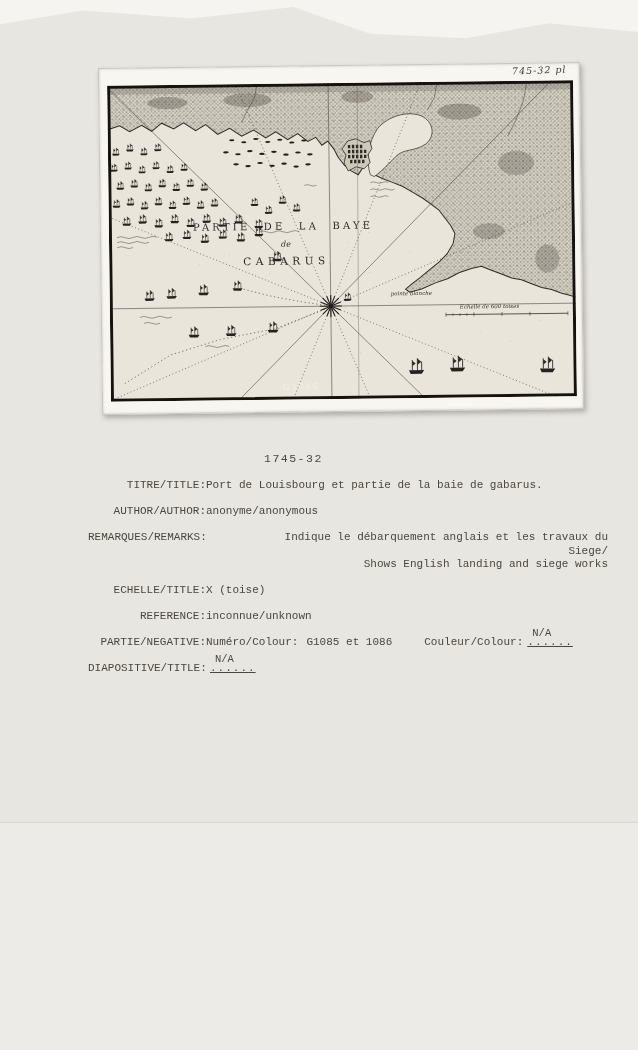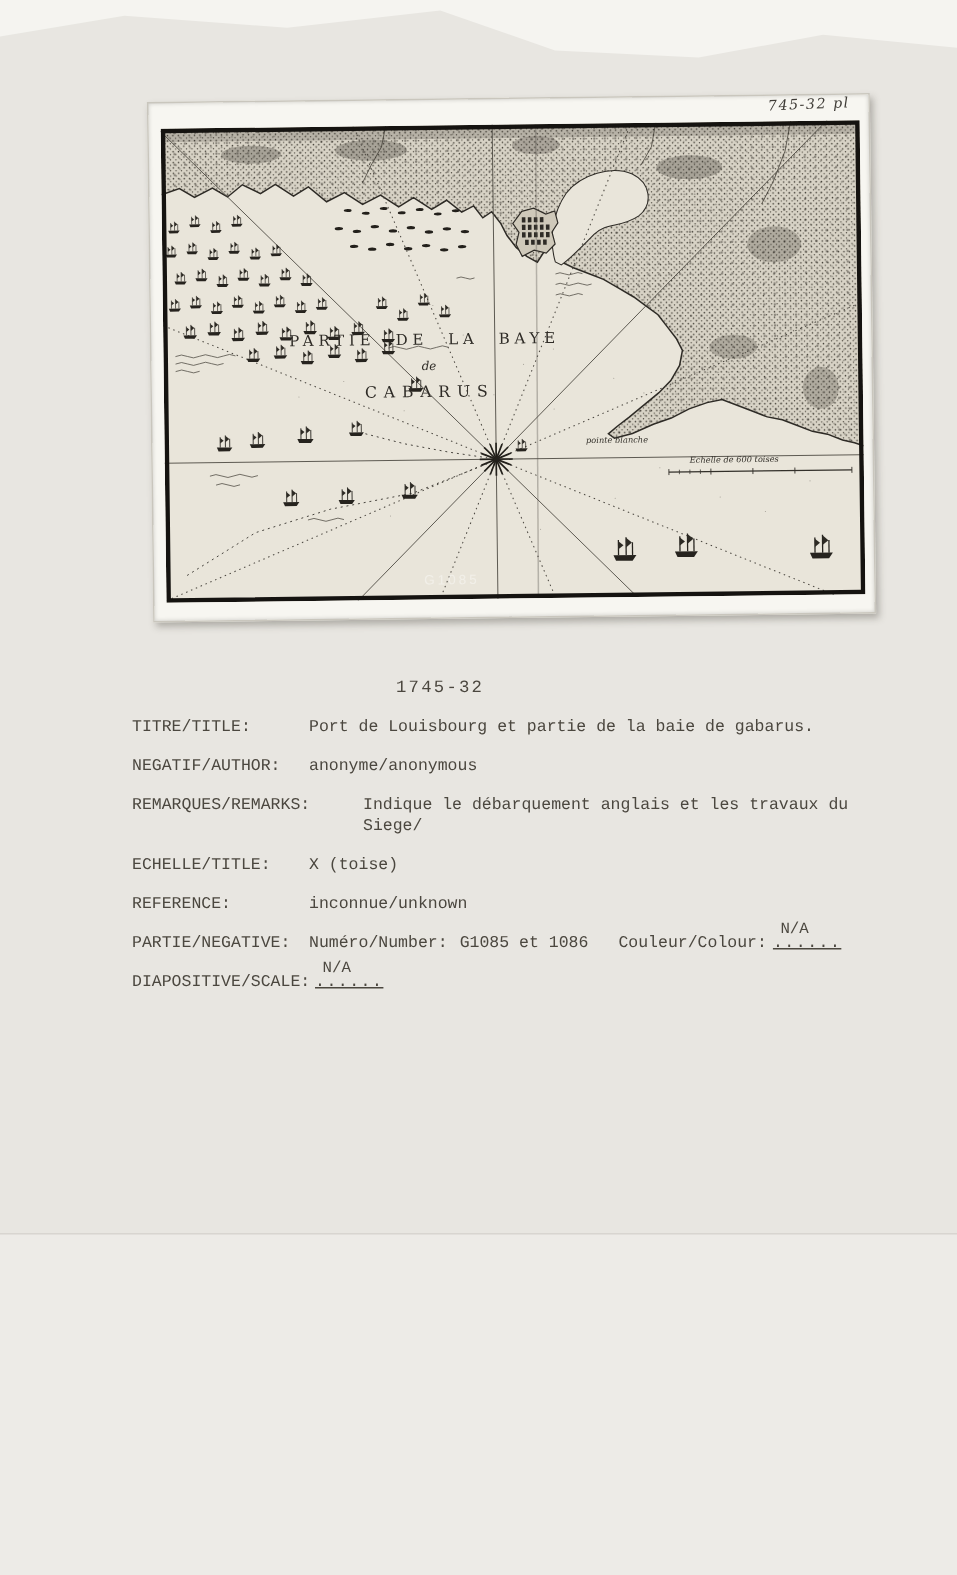--- a/index.html
+++ b/index.html
@@ -13,27 +13,27 @@
   .photo{position:absolute;left:100px;top:65px;width:482px;height:347px;background:#f7f6f1;
     transform:rotate(-0.7deg);box-shadow:2px 3px 5px rgba(70,66,58,0.35), inset 0 0 3px rgba(0,0,0,0.18);
     border:1px solid #c9c6bd;box-sizing:border-box;}
   .photo-annotation{position:absolute;right:12px;top:1px;font-family:"DejaVu Serif",serif;
     font-style:italic;font-size:9.5px;color:#3f3c37;letter-spacing:1px;transform:rotate(-1.5deg);}
   .map-svg{position:absolute;left:8px;top:17px;width:466px;height:316px;display:block;}
   
   .catalog{position:absolute;left:0;top:0;width:638px;color:#4b473f;font-size:11px;}
   .cat-header{position:absolute;left:264px;top:452px;font-size:11.5px;letter-spacing:1.5px;}
   .rows{position:absolute;left:88px;top:479px;width:520px;}
-  .crow{display:flex;align-items:flex-start;line-height:13.5px;margin-bottom:12.5px;}
+  .crow{display:flex;align-items:flex-start;line-height:13.5px;margin-bottom:12.5px;text-align:right;}
   .clabel{width:118px;flex:0 0 118px;white-space:nowrap;}
   .cval{white-space:nowrap;}
   .stack{position:relative;display:inline-block;}
   .dots{letter-spacing:1px;}
   .na{position:absolute;top:-9px;left:5px;font-size:10.5px;white-space:nowrap;}
-  .ml8{margin-left:8px;margin-top:22px;} .ml20{margin-left:20px;font-family:Liberation Mono, monospace;} .ml4{margin-left:4px;text-decoration:underline;}
+  .ml8{margin-left:8px;margin-top:22px;} .ml20{margin-left:32px;font-family:Liberation Mono, monospace;} .ml4{margin-left:4px;text-decoration:underline;}
 </style>
 </head>
 <body>
 
 <div class="page">
 
   <div class="edge-top"></div>
   <div class="edge-bottom"></div>
 
   <div class="photo">
@@ -297,45 +297,46 @@
 
   <div class="catalog">
     <div class="cat-header">1745-32</div>
 
     <div class="rows">
       <div class="crow">
         <span class="clabel">TITRE/TITLE:</span>
         <span class="cval">Port de Louisbourg et partie de la baie de gabarus.</span>
       </div>
       <div class="crow">
-        <span class="clabel">NEGATIF/AUTHOR:</span>
+        <span class="clabel">AUTHOR/AUTHOR:</span>
         <span class="cval">anonyme/anonymous</span>
       </div>
       <div class="crow">
         <span class="clabel">REMARQUES/REMARKS:</span>
         <span class="cval" style="white-space:normal;">
           <span style="display:block;margin-left:36px;">Indique le débarquement anglais et les travaux du Siege/</span>
+          <span style="display:block;">Shows English landing and siege works</span>
         </span>
       </div>
       <div class="crow">
         <span class="clabel">ECHELLE/TITLE:</span>
         <span class="cval">X (toise)</span>
       </div>
       <div class="crow">
         <span class="clabel">REFERENCE:</span>
         <span class="cval">inconnue/unknown</span>
       </div>
       <div class="crow">
         <span class="clabel">PARTIE/NEGATIVE:</span>
         <span class="cval">
-          <span>Numéro/Number:</span><span class="ml8">G1085 et 1086</span><span class="ml20">Couleur/Colour:</span><span class="stack ml4"><span class="na">N/A</span><span class="dots">......</span></span>
+          <span>Numéro/Colour:</span><span class="ml8">G1085 et 1086</span><span class="ml20">Couleur/Colour:</span><span class="stack ml4"><span class="na">N/A</span><span class="dots">......</span></span>
         </span>
       </div>
       <div class="crow">
-        <span class="clabel">DIAPOSITIVE/SCALE:</span>
+        <span class="clabel">DIAPOSITIVE/TITLE:</span>
         <span class="cval">
           <span class="stack ml4"><span class="na">N/A</span><span class="dots">......</span></span>
         </span>
       </div>
     </div>
   </div>
 
 </div>
 
 </body></html>

